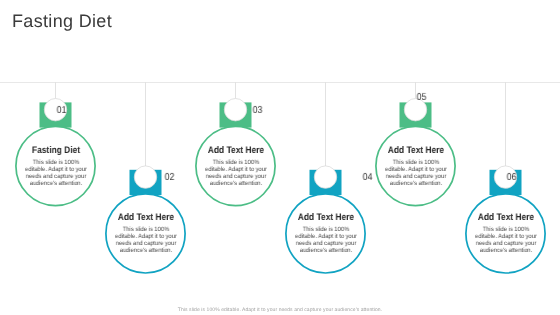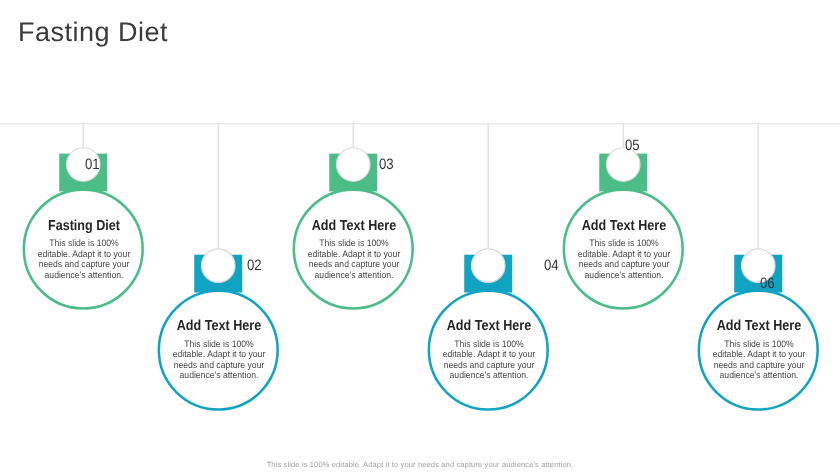--- a/index.html
+++ b/index.html
@@ -77,20 +77,20 @@
       <div class="numt" style="left:314.5px;top:166.1px;width:22px;height:22px;margin-left:36px;">
         <span>04</span>
       </div>
       <div class="h" style="left:285.5px;top:212px;width:80px;">Add Text Here</div>
       <div class="p" style="left:291.5px;top:226.4px;width:68px;">This slide is 100% editable. Adapt it to your needs and capture your audience's attention.</div>
       <div class="numt" style="left:404.5px;top:86px;width:22px;height:22px;">
         <span>05</span>
       </div>
       <div class="h" style="left:375.5px;top:144.6px;width:80px;">Add Text Here</div>
       <div class="p" style="left:381.5px;top:159px;width:68px;">This slide is 100% editable. Adapt it to your needs and capture your audience's attention.</div>
-      <div class="numt" style="left:494.5px;top:166.1px;width:22px;height:22px;margin-top:12px;">
+      <div class="numt" style="left:494.5px;top:166.1px;width:22px;height:22px;">
         <span>06</span>
       </div>
       <div class="h" style="left:465.5px;top:212px;width:80px;">Add Text Here</div>
       <div class="p" style="left:471.5px;top:226.4px;width:68px;">This slide is 100% editable. Adapt it to your needs and capture your audience's attention.</div>
     </div>
   <div class="footer">This slide is 100% editable. Adapt it to your needs and capture your audience's attention.</div>
 </div>
 
 </body></html>

